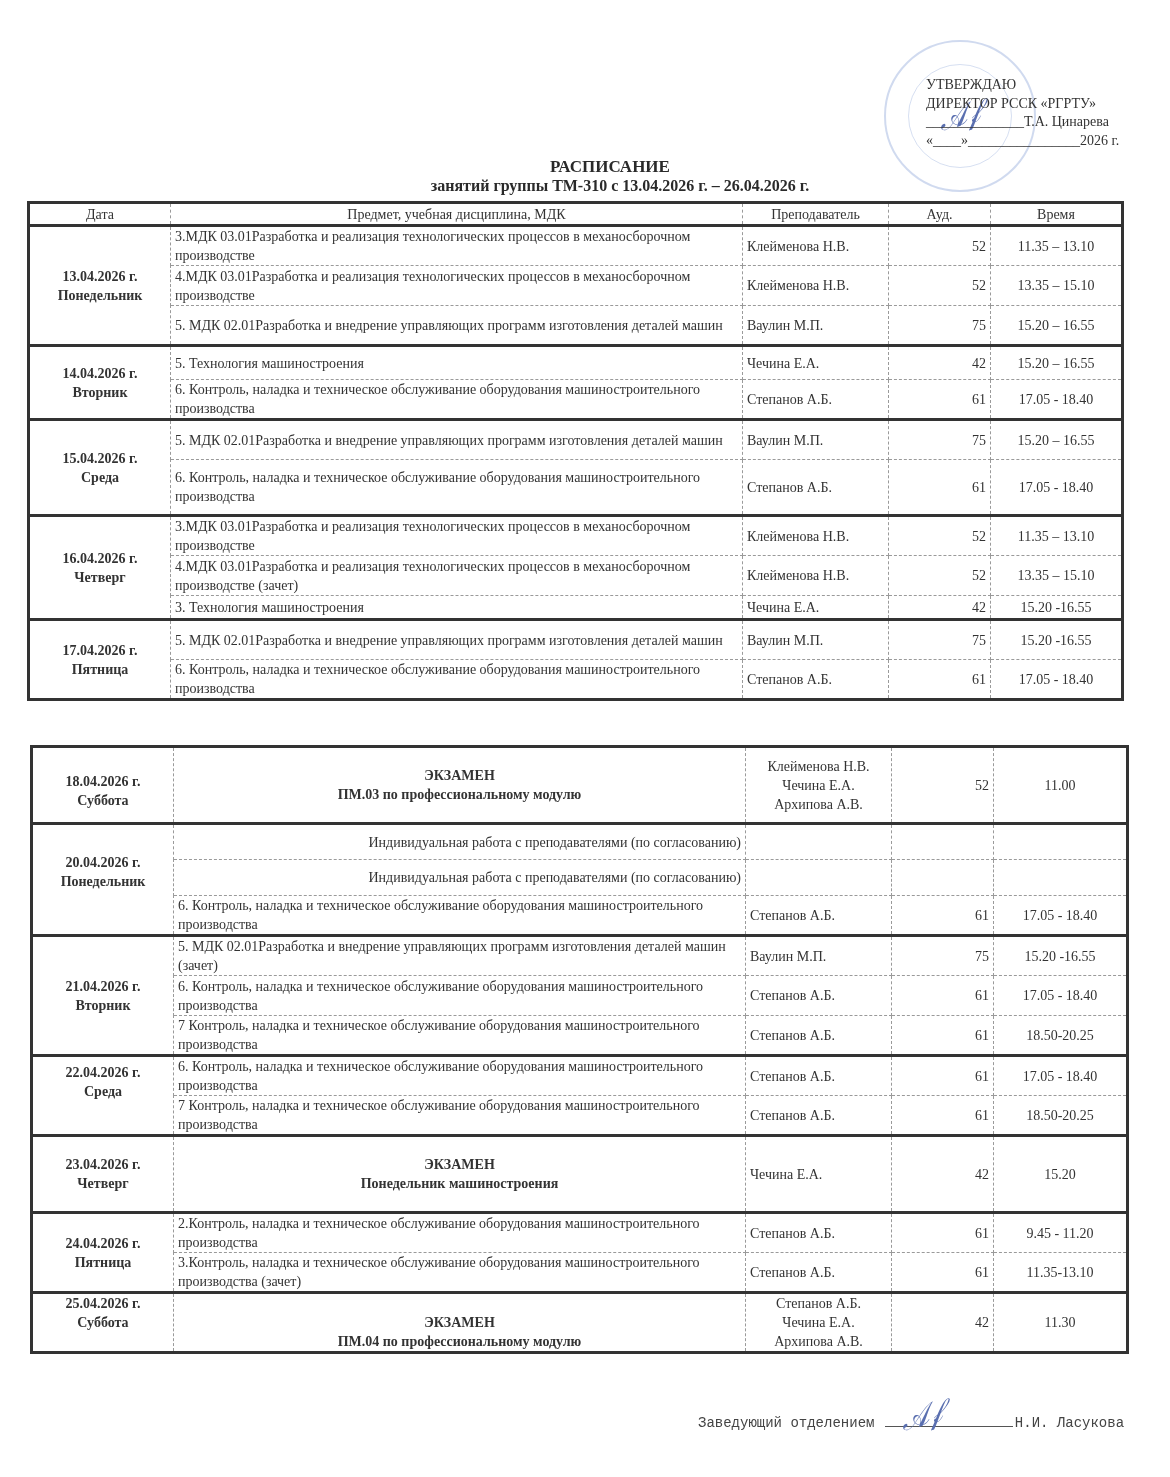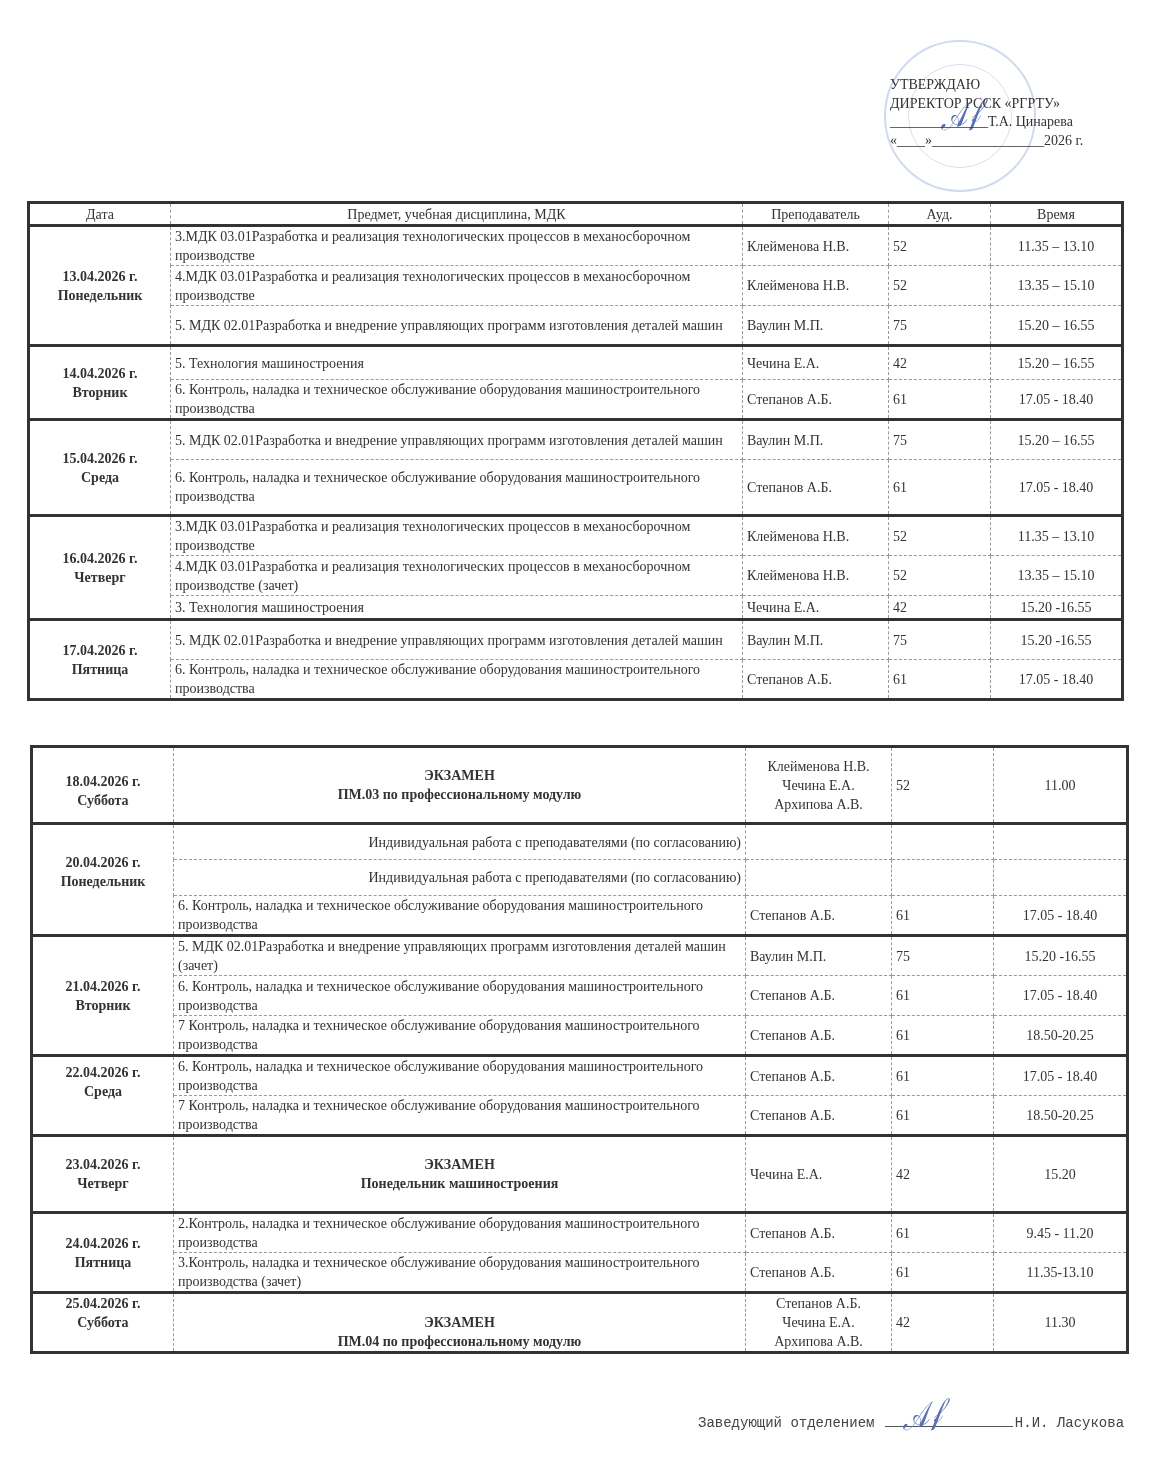--- a/index.html
+++ b/index.html
@@ -2,21 +2,21 @@
 <html><head>
 <meta charset="utf-8">
 <style>
   html, body { margin: 0; padding: 0; background: #ffffff; }
   body {
     width: 1170px; height: 1477px; position: relative; overflow: hidden;
     font-family: "Liberation Serif", "DejaVu Serif", serif;
     color: #2a2a2a;
   }
   .approval {
-    position: absolute; left: 890px; top: 76px; width: 230px;
+    position: absolute; left: 926px; top: 76px; width: 230px;
     font-size: 14px; line-height: 18.5px; color: #333;
   }
   .approval .ln { white-space: nowrap; }
   .stamp {
     position: absolute; left: 884px; top: 40px; width: 148px; height: 148px;
     border: 2px solid rgba(120,150,210,0.35); border-radius: 50%;
   }
   .stamp::after {
     content: ""; position: absolute; left: 22px; top: 22px; right: 22px; bottom: 22px;
     border: 1px solid rgba(120,150,210,0.3); border-radius: 50%;
@@ -43,21 +43,21 @@
   }
   table.sched { border: 3px solid #333; }
   table.sched th { font-weight: normal; font-size: 14px; height: 20px; border-bottom: 3px solid #333; }
   table.sched tr.day-start td { border-top: 3px solid #333; }
   table.sched td.date { text-align: center; font-weight: bold; }
   table.sched td.subj { text-align: left; }
   table.sched td.subj.center { text-align: right; }
   table.sched td.subj.exam { text-align: center; font-weight: bold; }
   table.sched td.teacher { text-align: left; }
   table.sched td.teacher.multi { text-align: center; }
-  table.sched td.room { text-align: left; font-family: Liberation Serif, serif; }
+  table.sched td.room { text-align: right; font-family: Liberation Serif, serif; }
   table.sched td.time { text-align: center; }
   #t1 { left: 27px; top: 201px; width: 1094px; }
   #t2 { left: 30px; top: 745px; width: 1096px; }
   .h1 { height: 40px; }
   .h-single { height: 24px; }
   .h-exam { height: 77px; }
   .h-indiv { height: 36px; }
   .footer {
     position: absolute; left: 698px; top: 1414px; font-size: 14px; color: #444;
     font-family: Liberation Mono, monospace; white-space: nowrap;
@@ -71,20 +71,22 @@
 <div class="sig" style="left:938px; top:98px;">𝒜𝒻</div>
 
 <div class="approval">
   <div class="ln">УТВЕРЖДАЮ</div>
   <div class="ln">ДИРЕКТОР  РССК «РГРТУ»</div>
   <div class="ln"><span>______________</span><span>Т.А. Цинарева</span></div>
   <div class="ln">«____»________________2026 г.</div>
 </div>
 
 <div class="title-block">
+  <div class="t1">РАСПИСАНИЕ</div>
+  <div class="t2">занятий группы ТМ-310 с 13.04.2026 г. – 26.04.2026 г.</div>
 </div>
 
 <table class="sched" id="t1">
   <colgroup>
       <col style="width:142px">
       <col style="width:572px">
       <col style="width:146px">
       <col style="width:102px">
       <col style="width:132px">
     </colgroup>

